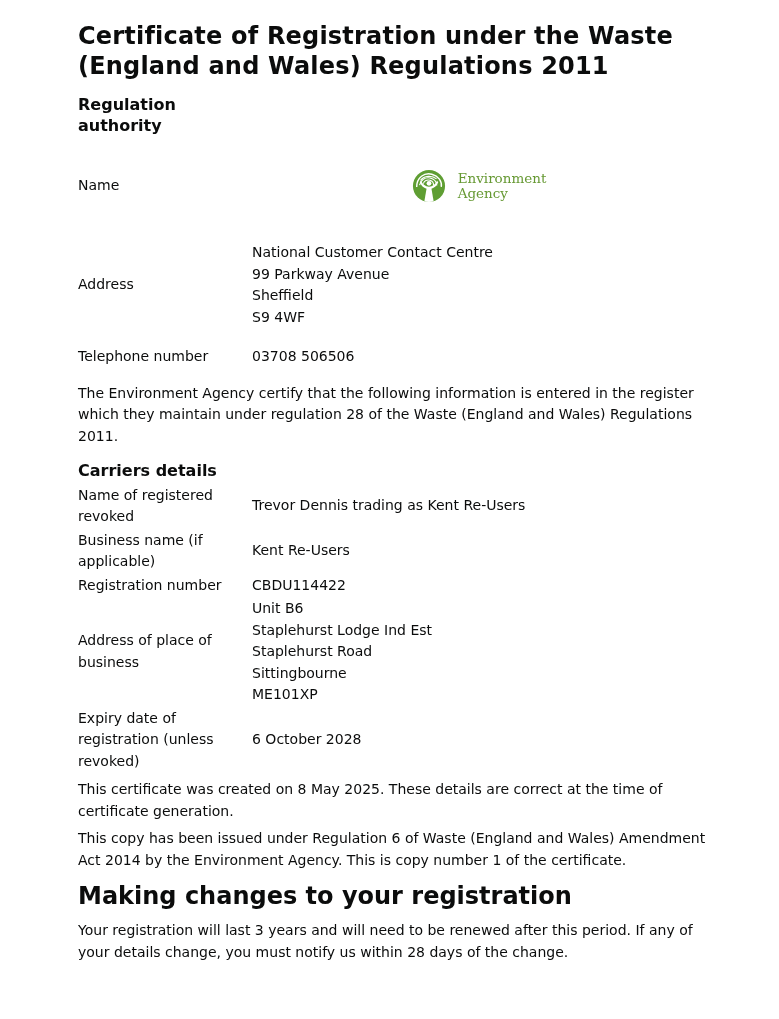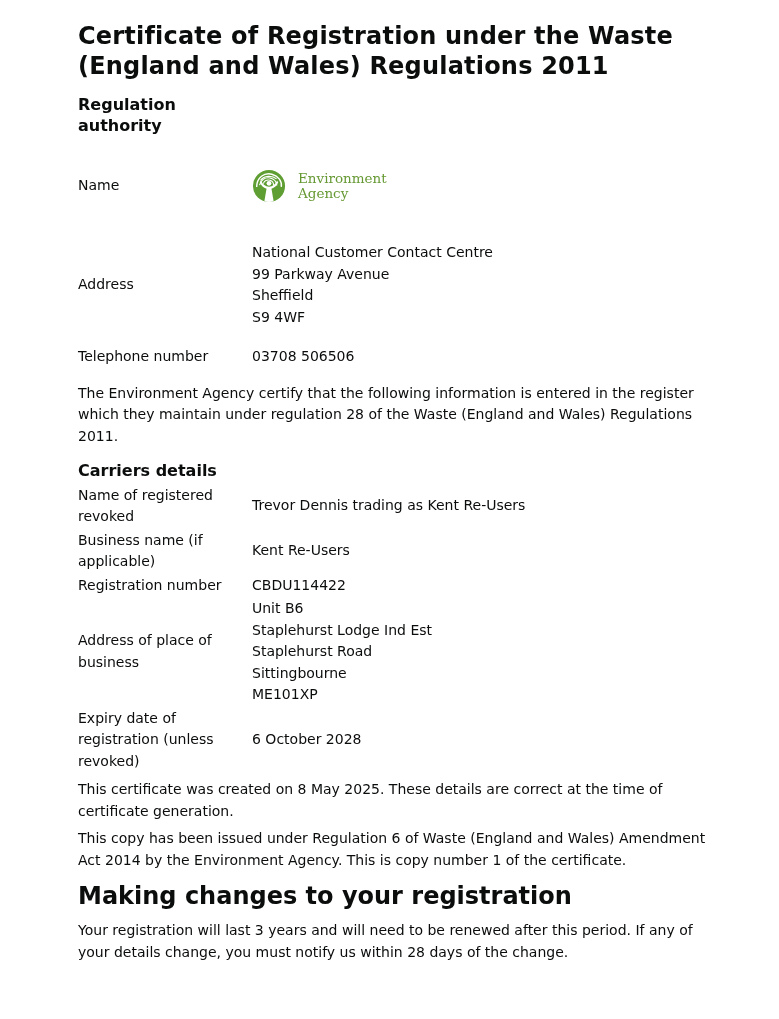--- a/index.html
+++ b/index.html
@@ -38,21 +38,21 @@
   }
   .tbl { display: table; width: 100%; border-collapse: collapse; }
   .tbl-row { display: table-row; }
   .cell { display: table-cell; vertical-align: middle; }
   .cell.label { width: 174px; padding-right: 12px; }
   .cell.value { white-space: pre-line; }
   .authority-table .cell { padding-top: 9px; padding-bottom: 9px; }
   .carriers-table .cell { padding-top: 1px; padding-bottom: 1px; }
   p.body-text { margin: 6px 0; max-width: 640px; }
   
-  .ea-logo { display: flex; align-items: flex-start; gap: 12px; }
+  .ea-logo { display: flex; align-items: flex-start; gap: 12px; justify-content: center; }
   .ea-logo svg { display: block; width: 34px; height: 34px; }
   .ea-logo-text {
     font-family: "DejaVu Serif", "Liberation Serif", serif;
     color: var(--logo-text-green, #669933);
     font-size: 13.5px;
     line-height: 15px;
     padding-top: 2px;
     white-space: pre-line;
   }
 </style>

